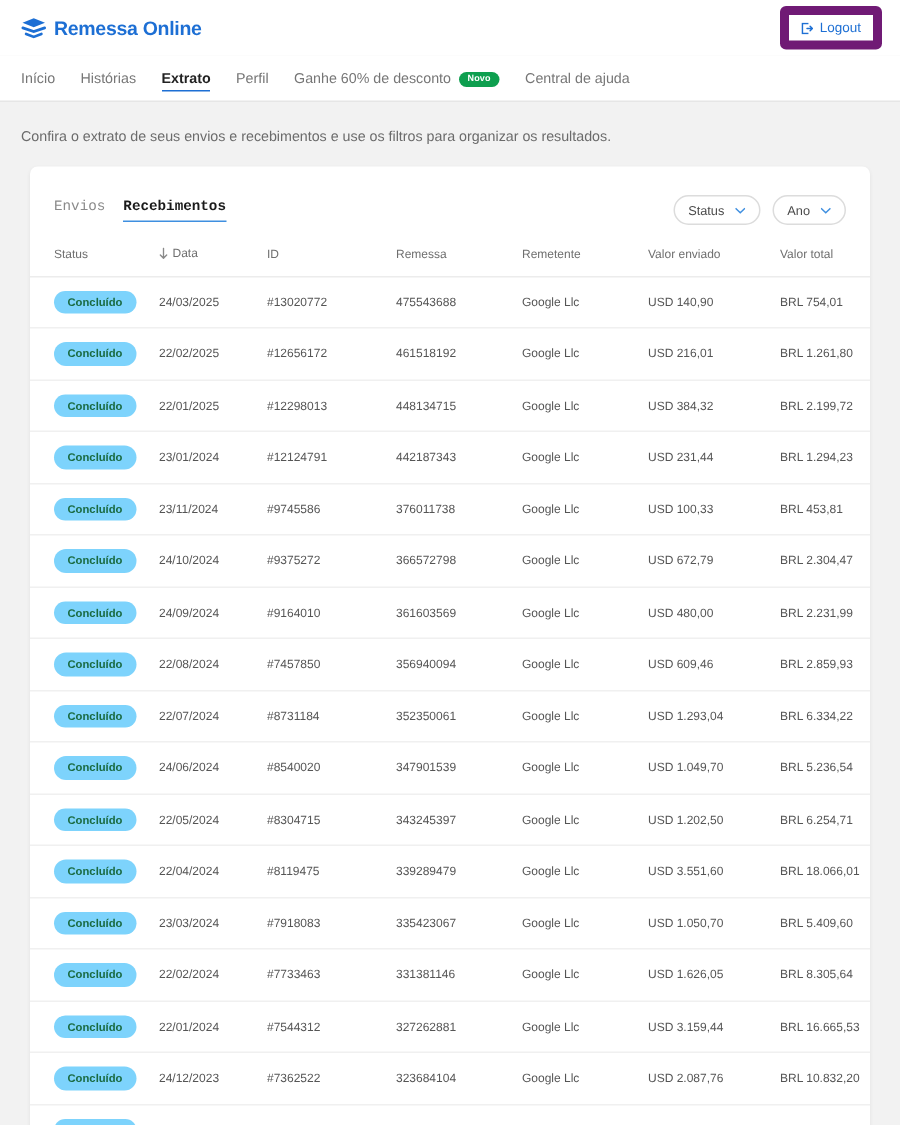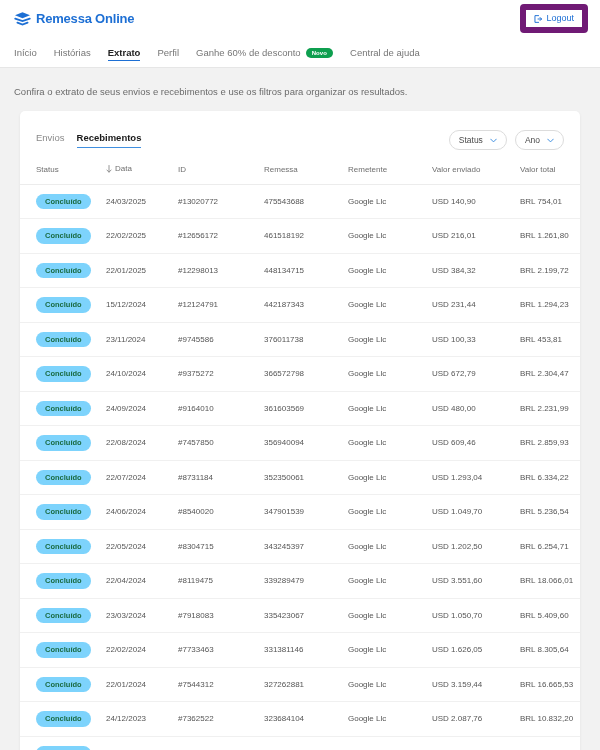--- a/index.html
+++ b/index.html
@@ -98,21 +98,21 @@
     box-shadow: 0 1px 3px rgba(0,0,0,0.07);
     overflow: hidden;
   }
   .card-head {
     display: flex;
     align-items: center;
     justify-content: space-between;
     padding: 14px 16px 0 16px;
     height: 44px;
   }
-  .tabs { display: flex; align-items: flex-end; gap: 12px; }
+  .tabs { display: flex; align-items: flex-end; gap: 12px; font-family: Liberation Mono, monospace; }
   .tab {
     font-size: 9.5px;
     color: #8a8a8a;
     cursor: pointer;
     padding-bottom: 5px;
     position: relative;
     white-space: nowrap;
   }
   .tab.active { color: #1a1a1a; font-weight: bold; }
   .tab.active::after {
@@ -310,21 +310,21 @@
             <td class="col-status"><span class="badge">Concluído</span></td>
             <td class="col-data">22/01/2025</td>
             <td class="col-id">#12298013</td>
             <td class="col-contrato">448134715</td>
             <td class="col-remetente">Google Llc</td>
             <td class="col-enviado">USD 384,32</td>
             <td class="col-total">BRL 2.199,72</td>
           </tr>
           <tr>
             <td class="col-status"><span class="badge">Concluído</span></td>
-            <td class="col-data">15/12/2024</td>
+            <td class="col-data">23/01/2024</td>
             <td class="col-id">#12124791</td>
             <td class="col-contrato">442187343</td>
             <td class="col-remetente">Google Llc</td>
             <td class="col-enviado">USD 231,44</td>
             <td class="col-total">BRL 1.294,23</td>
           </tr>
           <tr>
             <td class="col-status"><span class="badge">Concluído</span></td>
             <td class="col-data">23/11/2024</td>
             <td class="col-id">#9745586</td>

